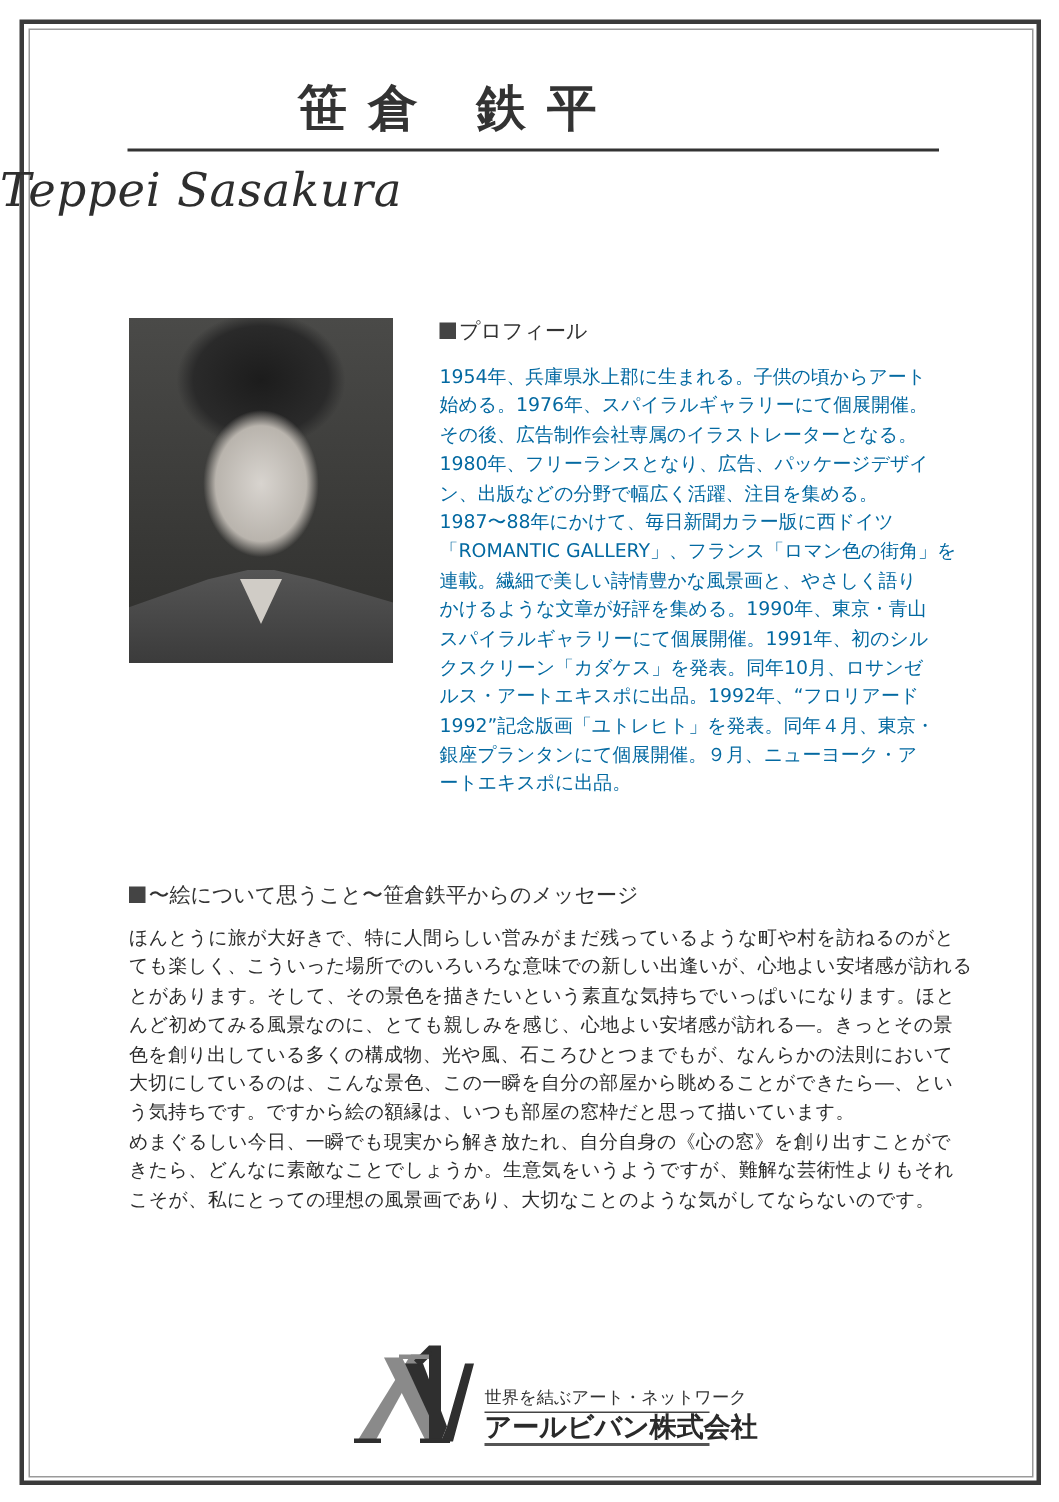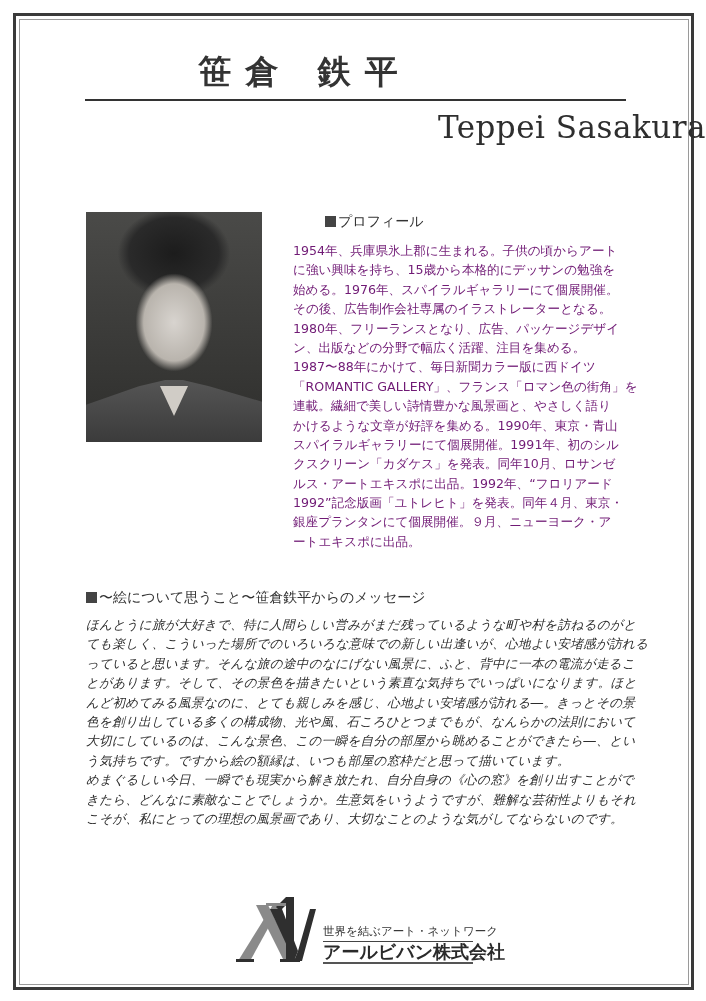--- a/index.html
+++ b/index.html
@@ -6,41 +6,41 @@
   body { width:706px; height:1001px; position:relative; overflow:hidden;
          font-family:"DejaVu Sans", sans-serif; color:#2a2a2a; }
   .frame-outer { position:absolute; left:13px; top:13px; width:681px; height:977px;
                  border:3px solid #3a3a3a; border-right-width:3px; box-sizing:border-box; }
   .frame-inner { position:absolute; left:19px; top:19px; width:670px; height:966px;
                  border:1px solid #9a9a9a; box-sizing:border-box; }
   .title-jp { position:absolute; left:0; width:610px; top:52px; text-align:center;
               font-family:"DejaVu Sans", sans-serif; font-weight:bold; font-size:33px;
               letter-spacing:14px; color:#333; line-height:40px; }
   .title-rule { position:absolute; left:85px; top:99px; width:541px; height:2px; background:#333; }
-  .title-en { position:absolute; left:0; width:706px; top:107px; text-align:right;
-              font-family:"DejaVu Serif", serif; font-size:31px;
+  .title-en { position:absolute; left:0; width:706px; top:107px; text-align:left;
+              font-family:"DejaVu Serif", serif; font-style:italic; font-size:31px;
               color:#2e2e2e; line-height:40px; letter-spacing:0.5px; }
   .photo { position:absolute; left:86px; top:212px; width:176px; height:230px;
            background:
              radial-gradient(ellipse 55px 70px at 50% 48%, #d8d4cf 0%, #b9b4ad 55%, rgba(0,0,0,0) 70%),
              radial-gradient(ellipse 75px 60px at 50% 18%, #1c1c1c 0%, #2a2a2a 60%, rgba(0,0,0,0) 75%),
              linear-gradient(180deg, #4a4a48 0%, #3c3c3a 50%, #2e2e2c 100%);
            overflow:hidden; }
   .photo .shirt { position:absolute; left:0; bottom:0; width:176px; height:62px;
                   background:linear-gradient(180deg,#555 0%, #3b3b3b 100%);
                   clip-path:polygon(0 40%, 30% 10%, 45% 0, 55% 0, 70% 10%, 100% 35%, 100% 100%, 0 100%); }
   .photo .collar { position:absolute; left:74px; bottom:26px; width:28px; height:30px; background:#d0ccc6;
                    clip-path:polygon(0 0,100% 0,50% 100%); }
   .section-head { position:absolute; font-size:14px; color:#333; line-height:18px; white-space:nowrap; }
   .section-head .sq { display:inline-block; width:11px; height:11px; background:#444; margin-right:2px; vertical-align:-1px; }
-  .profile-head { left:293px; top:212px;margin-left:32px; }
+  .profile-head { left:293px; top:212px; }
   .profile-body { position:absolute; left:293px; top:241px; width:330px; }
-  .profile-body div { font-size:12.6px; line-height:19.4px; height:19.4px; white-space:nowrap; color:#701a75; }
+  .profile-body div { font-size:12.6px; line-height:19.4px; height:19.4px; white-space:nowrap; color:#0369a1; }
   .message-head { left:86px; top:588px; }
-  .message-body { position:absolute; left:86px; top:615px; width:540px;font-style:italic; }
+  .message-body { position:absolute; left:86px; top:615px; width:540px; }
   .message-body div { font-size:12.6px; line-height:19.4px; height:19.4px; white-space:nowrap; color:#2c2c2c; letter-spacing:0.3px; }
   .logo { position:absolute; left:236px; top:895px; width:84px; height:68px; }
   .logo-tag { position:absolute; left:323px; top:924px; font-family:"DejaVu Serif", serif; font-size:11.5px; color:#333; white-space:nowrap; line-height:14px;text-align:right; }
   .logo-rule { position:absolute; left:323px; top:941px; width:150px; height:1px; background:#444; }
   .logo-name { position:absolute; left:323px; top:943px; font-weight:bold; font-size:18px; color:#2a2a2a; white-space:nowrap; line-height:18px; }
   .logo-rule2 { position:absolute; left:323px; top:962px; width:150px; height:2px; background:#555; }
 </style>
 </head>
 <body>
 
@@ -54,21 +54,20 @@
 <div class="photo" title="Portrait of Teppei Sasakura">
   <div class="shirt"></div>
   <div class="collar"></div>
 </div>
 
 <div class="section-head profile-head">
   <span class="sq"></span><span>プロフィール</span>
 </div>
 <div class="profile-body">
   <div>1954年、兵庫県氷上郡に生まれる。子供の頃からアート</div>
-  <div>に強い興味を持ち、15歳から本格的にデッサンの勉強を</div>
   <div>始める。1976年、スパイラルギャラリーにて個展開催。</div>
   <div>その後、広告制作会社専属のイラストレーターとなる。</div>
   <div>1980年、フリーランスとなり、広告、パッケージデザイ</div>
   <div>ン、出版などの分野で幅広く活躍、注目を集める。</div>
   <div>1987〜88年にかけて、毎日新聞カラー版に西ドイツ</div>
   <div>「ROMANTIC GALLERY」、フランス「ロマン色の街角」を</div>
   <div>連載。繊細で美しい詩情豊かな風景画と、やさしく語り</div>
   <div>かけるような文章が好評を集める。1990年、東京・青山</div>
   <div>スパイラルギャラリーにて個展開催。1991年、初のシル</div>
   <div>クスクリーン「カダケス」を発表。同年10月、ロサンゼ</div>
@@ -77,21 +76,20 @@
   <div>銀座プランタンにて個展開催。９月、ニューヨーク・ア</div>
   <div>ートエキスポに出品。</div>
 </div>
 
 <div class="section-head message-head">
   <span class="sq"></span><span>〜絵について思うこと〜笹倉鉄平からのメッセージ</span>
 </div>
 <div class="message-body">
   <div>ほんとうに旅が大好きで、特に人間らしい営みがまだ残っているような町や村を訪ねるのがと</div>
   <div>ても楽しく、こういった場所でのいろいろな意味での新しい出逢いが、心地よい安堵感が訪れる</div>
-  <div>っていると思います。そんな旅の途中のなにげない風景に、ふと、背中に一本の電流が走るこ</div>
   <div>とがあります。そして、その景色を描きたいという素直な気持ちでいっぱいになります。ほと</div>
   <div>んど初めてみる風景なのに、とても親しみを感じ、心地よい安堵感が訪れる―。きっとその景</div>
   <div>色を創り出している多くの構成物、光や風、石ころひとつまでもが、なんらかの法則において</div>
   <div>大切にしているのは、こんな景色、この一瞬を自分の部屋から眺めることができたら―、とい</div>
   <div>う気持ちです。ですから絵の額縁は、いつも部屋の窓枠だと思って描いています。</div>
   <div>めまぐるしい今日、一瞬でも現実から解き放たれ、自分自身の《心の窓》を創り出すことがで</div>
   <div>きたら、どんなに素敵なことでしょうか。生意気をいうようですが、難解な芸術性よりもそれ</div>
   <div>こそが、私にとっての理想の風景画であり、大切なことのような気がしてならないのです。</div>
 </div>
 

